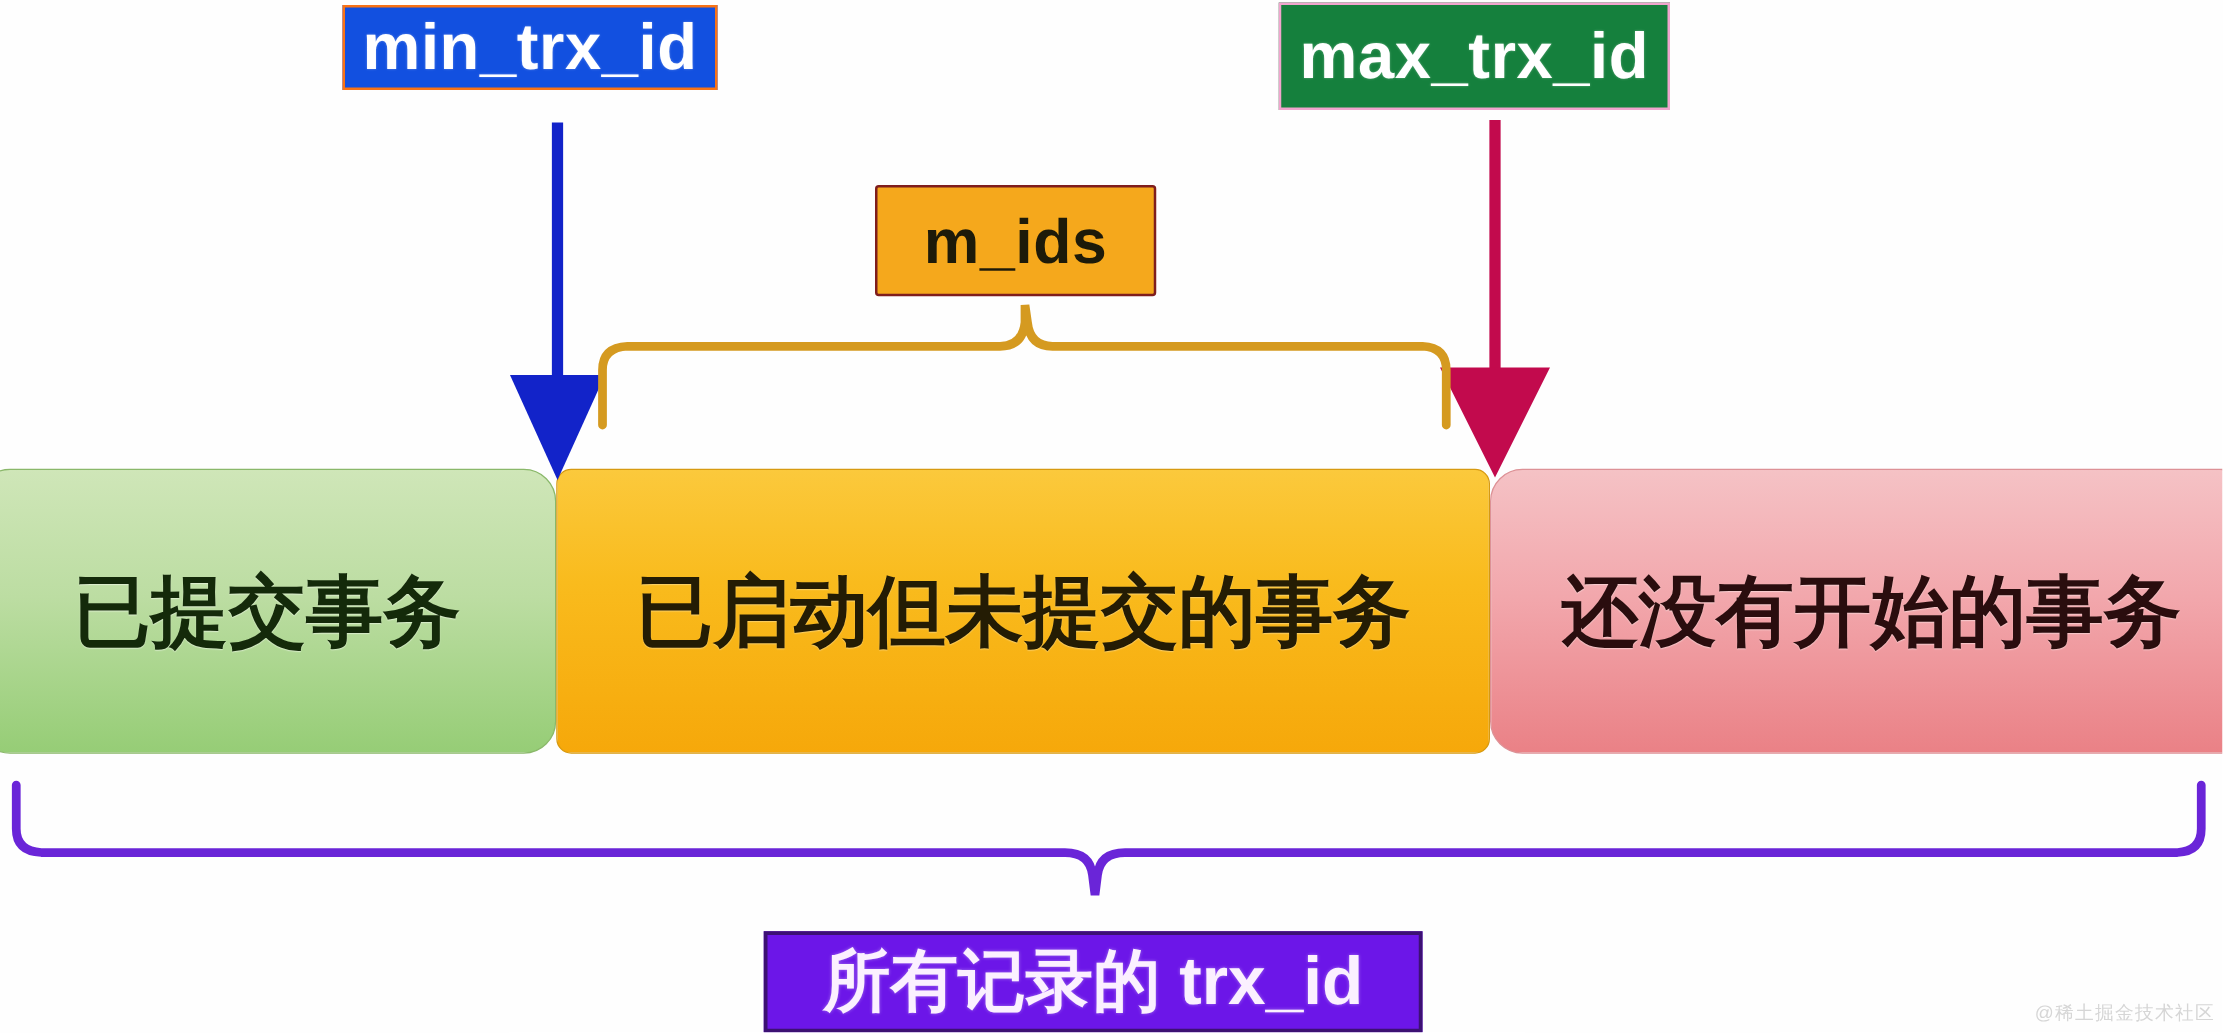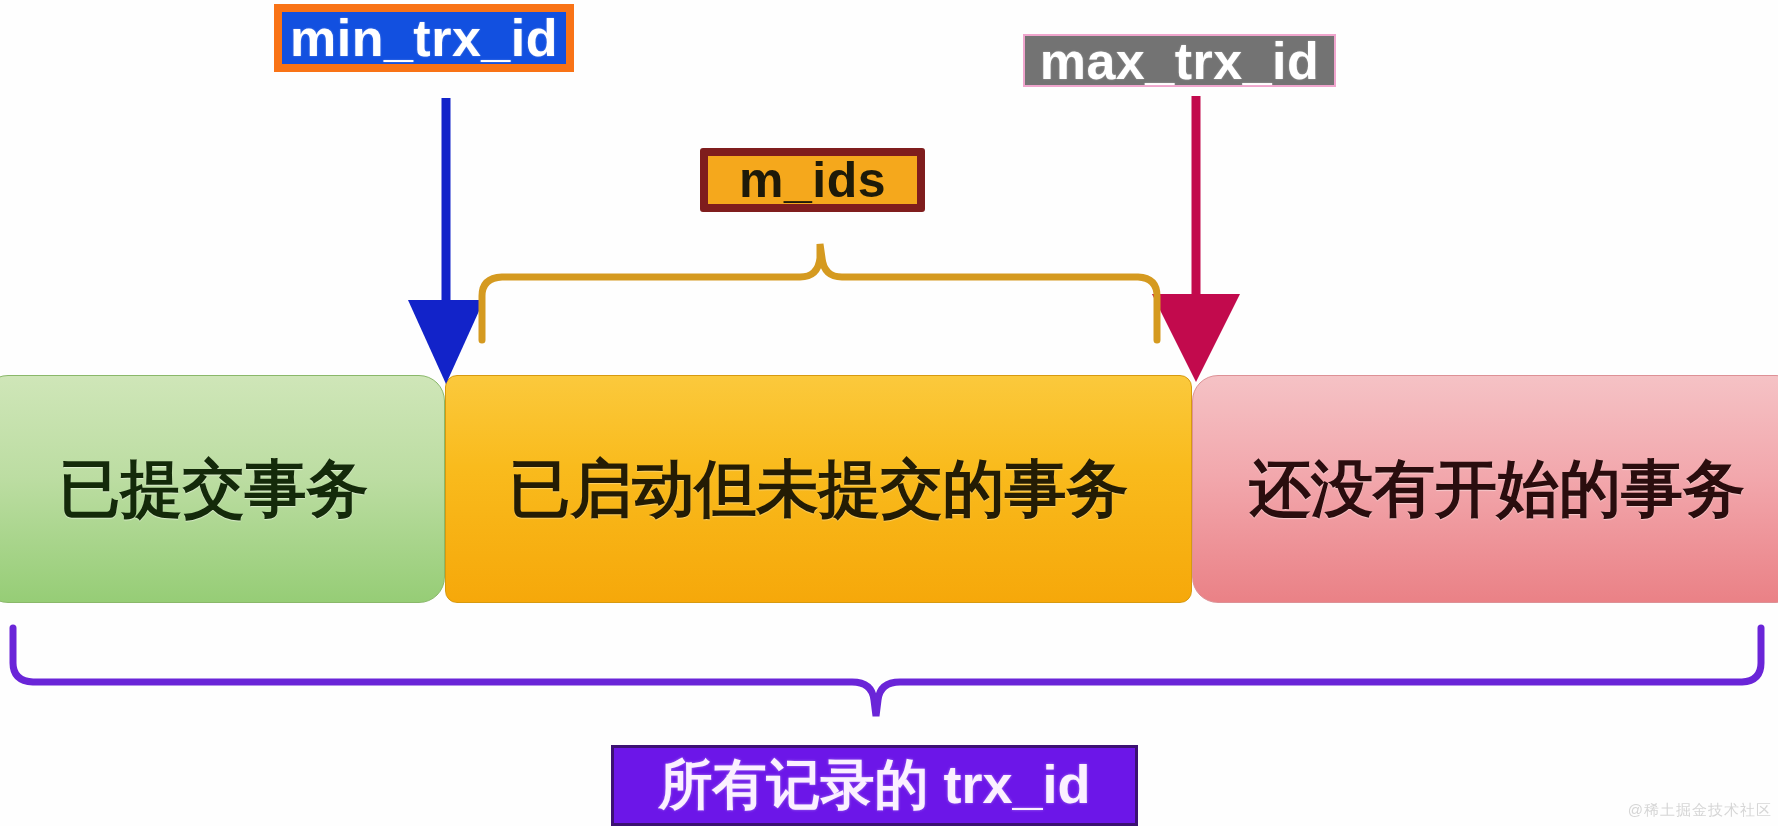--- a/index.html
+++ b/index.html
@@ -30,40 +30,39 @@
     color: #ffffff;
     white-space: nowrap;
     box-sizing: border-box;
   }
   #tag-min {
     left: 274px;
     top: 4px;
     width: 300px;
     height: 68px;
     background: #1250e0;
-    border: 8px solid #f97316;
+    border: 2px solid #f97316;
     text-shadow: 0 0 2px rgba(255,255,255,.35);
   }
   #tag-max {
     left: 1023px;
     top: 2px;
     width: 313px;
-    height: 53px;
-    background: #737373;
+    height: 86px;
+    background: #15803d;
     border: 2px solid #f0a5cd;
     text-shadow: 0 0 2px rgba(255,255,255,.35);
-    margin-top: 32px;
   }
   #tag-mids {
     left: 700px;
     top: 148px;
     width: 225px;
-    height: 64px;
+    height: 89px;
     background: #f5a81c;
-    border: 8px solid #7f1d1d;
+    border: 2px solid #7f1d1d;
     border-radius: 3px;
     color: #1d1a09;
     font-size: 50px;
     font-weight: 700;
     text-shadow: none;
   }
 
   
   #tag-all {
     position: absolute;

